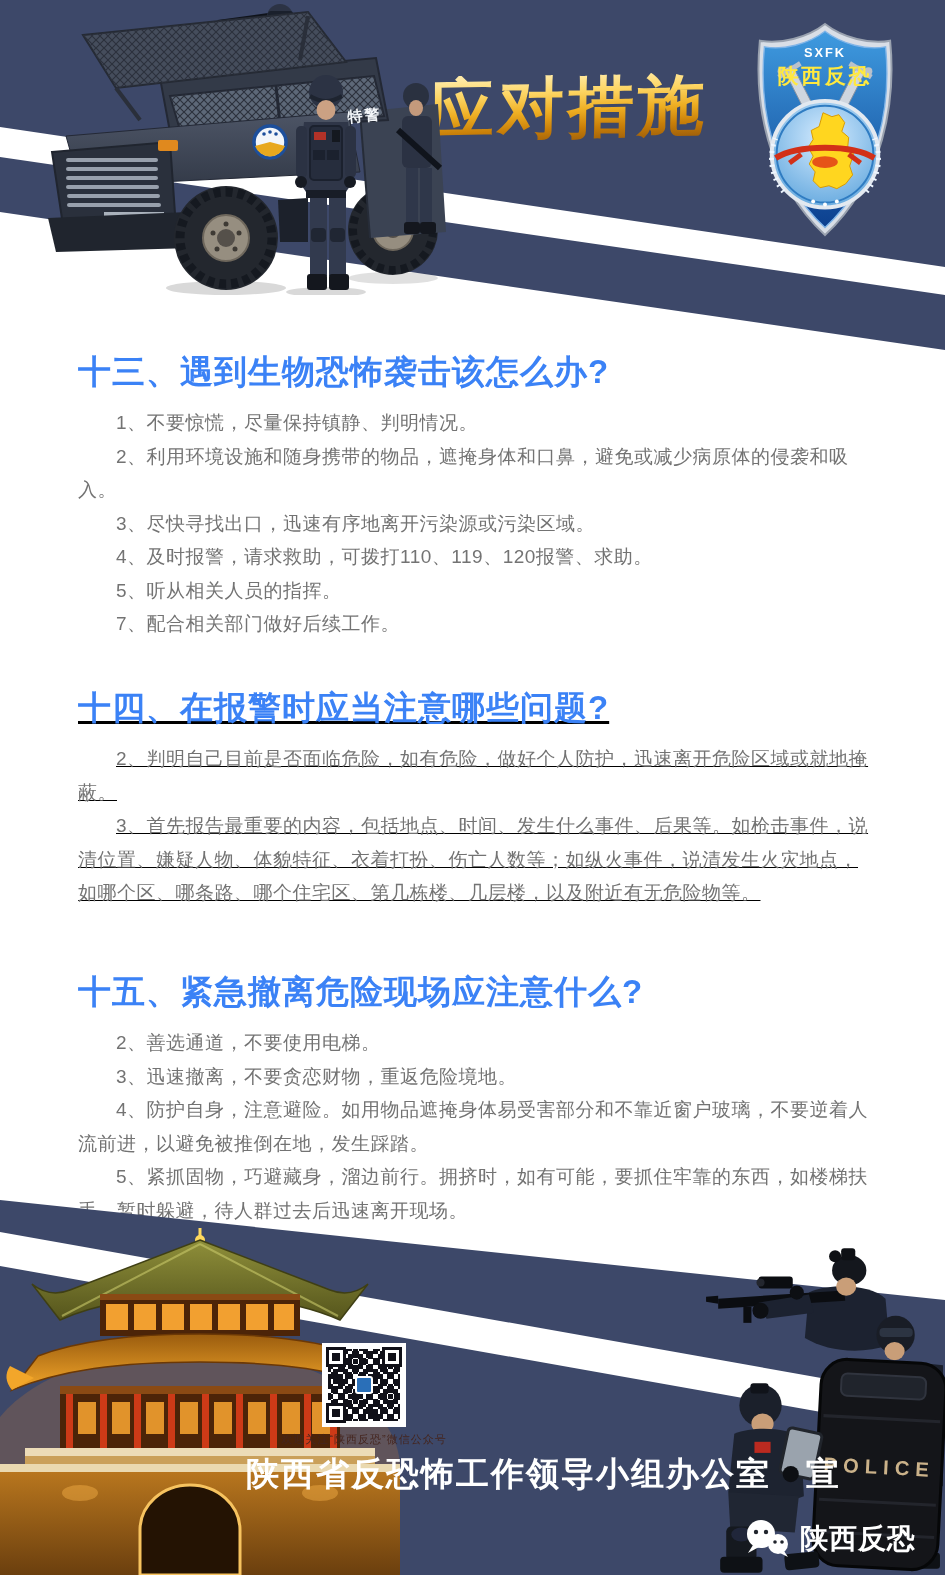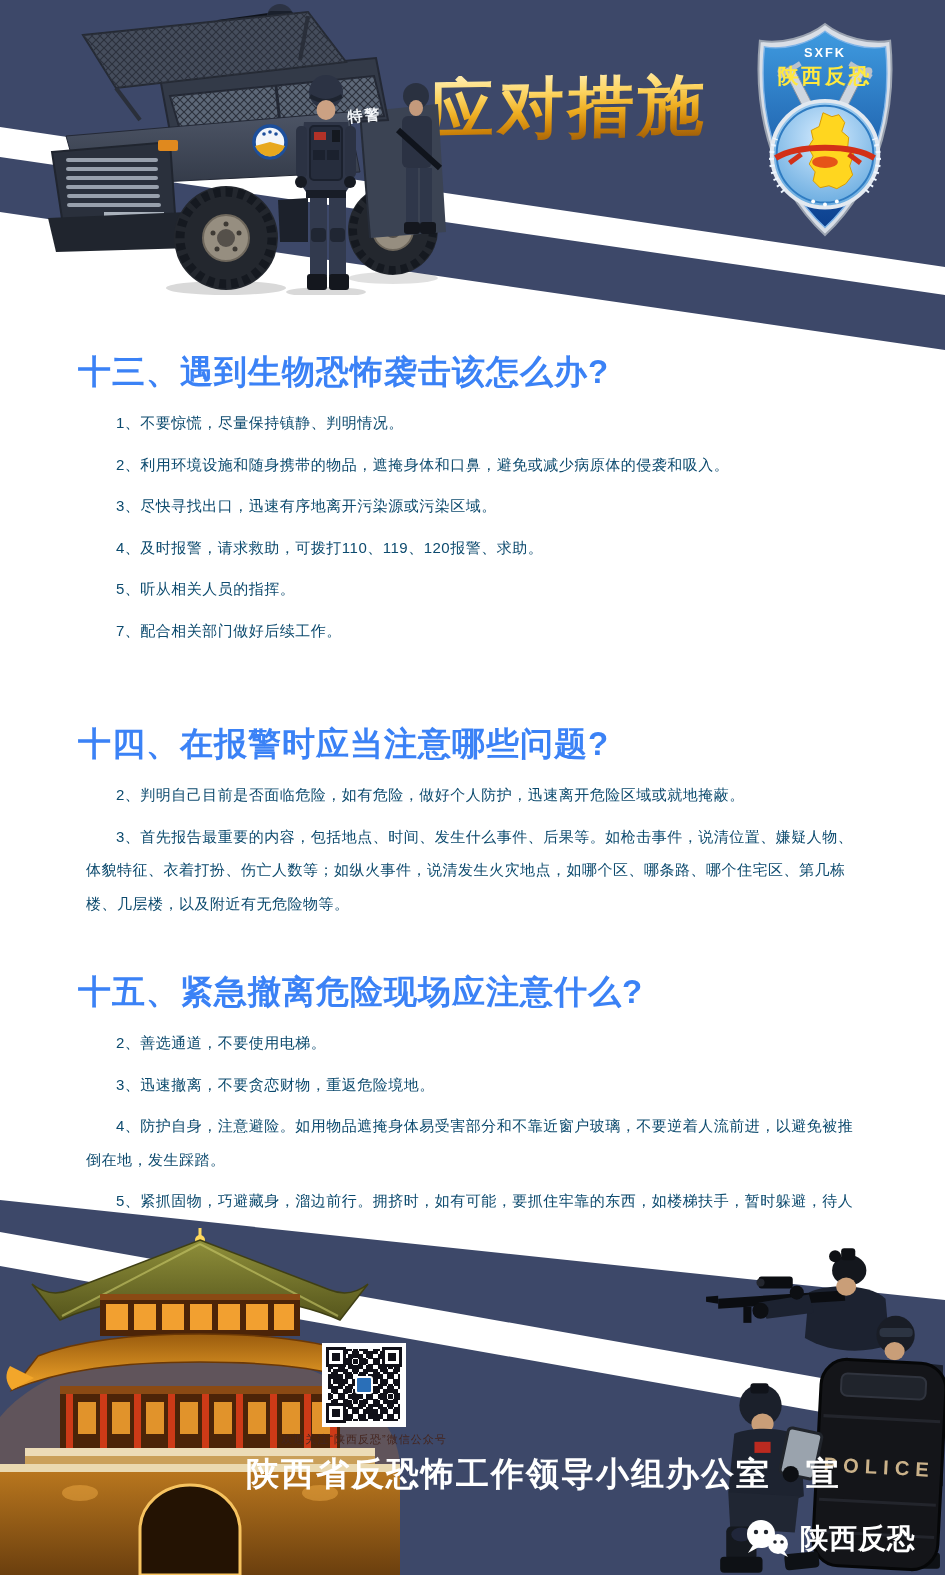--- a/index.html
+++ b/index.html
@@ -19,27 +19,27 @@
     color:#edb324;
     background:linear-gradient(178deg,#ffeaa6 6%,#fdd563 30%,#eeae22 55%,#c97f08 78%,#a3620a 96%);
     -webkit-background-clip:text;background-clip:text;-webkit-text-fill-color:transparent;
     transform:rotate(-1deg) skewX(-2deg);
   }
   .badge-svg{position:absolute;left:746px;top:18px;z-index:2;}
   .vehicle-svg{position:absolute;left:8px;top:0;z-index:3;}
 
   
   .section{position:absolute;left:78px;right:72px;z-index:2;}
-  .sec-13{top:352px;} .sec-14{top:724px;} .sec-15{top:972px;}
+  .sec-13{top:352px;} .sec-14{top:688px;text-decoration:underline;} .sec-15{top:972px;}
   .section h2{
     margin:0 0 14px 0;font-size:33px;line-height:40px;font-weight:900;
     color:#3b82f6;letter-spacing:1px;
   }
   .section p{
-    margin:8px;font-size:15px;line-height:33.5px;color:#0c4a6e;
+    margin:0;font-size:19px;line-height:33.5px;color:#737373;
     text-indent:2em;letter-spacing:0.5px;
   }
   
   .footer-bg{position:absolute;inset:0;background:#3d4869;z-index:4;
     clip-path:polygon(0 1200px,945px 1300px,945px 1575px,0 1575px);}
   .footer-stripe{position:absolute;inset:0;background:#ffffff;z-index:5;
     clip-path:polygon(0 1232px,945px 1400px,945px 1434px,0 1266px);}
   .tower-svg{position:absolute;left:0;top:1228px;z-index:6;}
   .police-svg{position:absolute;left:698px;top:1232px;z-index:7;}
 

